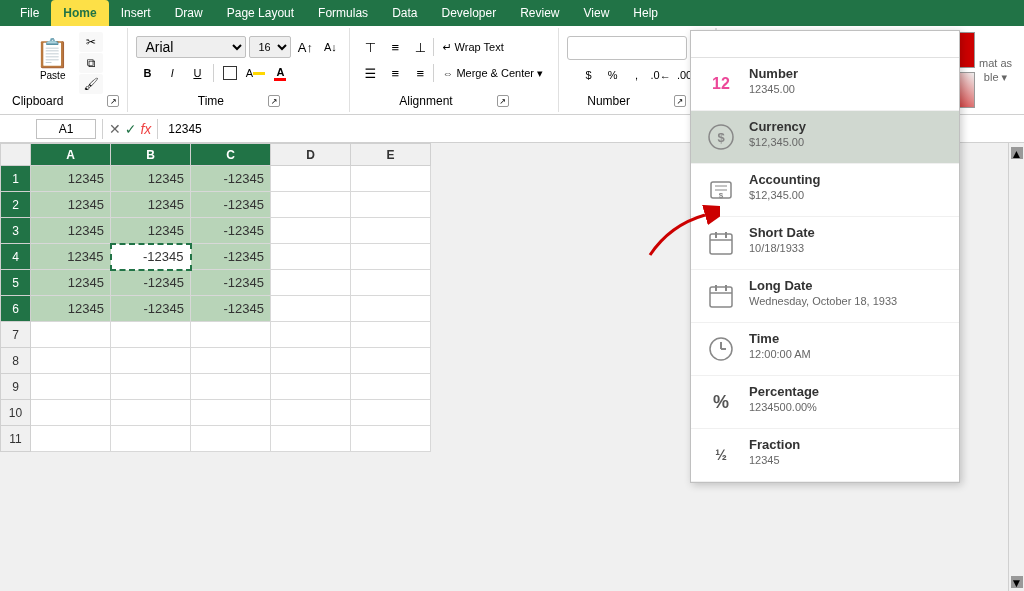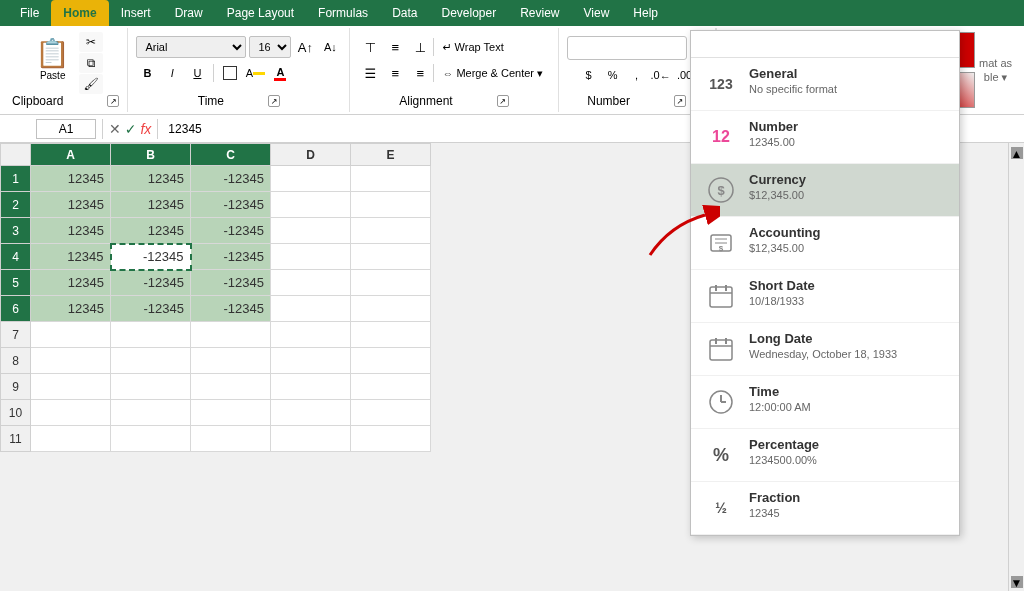--- a/index.html
+++ b/index.html
@@ -2,36 +2,36 @@
 <html><head>
   <meta charset="utf-8">
   <style>
     * { box-sizing: border-box; margin: 0; padding: 0; }
     body { font-family: 'Segoe UI', Arial, sans-serif; font-size: 12px; background: #f0f0f0; width: 1024px; height: 591px; overflow: hidden; }
 
     
     .ribbon { background: #217346; color: white; }
     .ribbon-tabs { display: flex; background: #217346; padding: 0 8px; }
     .ribbon-tab { padding: 6px 12px; font-size: 12px; color: white; cursor: pointer; }
-    .ribbon-tab.active { background: #eab308; color: #217346; font-weight: 600; border-radius: 4px 4px 0 0; }
+    .ribbon-tab.active { background: #fde047; color: #217346; font-weight: 600; border-radius: 4px 4px 0 0; }
 
     .ribbon-bar { background: white; border-bottom: 1px solid #d0d0d0; display: flex; align-items: stretch; padding: 2px 4px; min-height: 88px; }
     .ribbon-group { display: flex; flex-direction: column; align-items: center; padding: 4px 8px; border-right: 1px solid #e0e0e0; position: relative; }
     .ribbon-group-content { display: flex; align-items: center; gap: 2px; flex: 1; }
 
     
     .clipboard-group { min-width: 70px; }
     .paste-btn { display: flex; flex-direction: column; align-items: center; padding: 4px 6px; cursor: pointer; border: 1px solid transparent; border-radius: 3px; }
     .small-btns { display: flex; flex-direction: column; gap: 1px; }
     .small-btn { width: 24px; height: 20px; border: 1px solid transparent; border-radius: 2px; cursor: pointer; display: flex; align-items: center; justify-content: center; font-size: 12px; background: #f8f8f8; }
 
     
     .font-group { min-width: 180px; }
     .font-row { display: flex; align-items: center; gap: 3px; margin-bottom: 2px; }
-    .font-select { height: 22px; border: 1px solid #c0c0c0; border-radius: 2px; font-size: 11px; padding: 0 4px; width: 110px; }
+    .font-select { height: 22px; border: 1px solid #c0c0c0; border-radius: 2px; font-size: 14px; padding: 0 4px; width: 110px; }
     .font-size-select { height: 22px; border: 1px solid #c0c0c0; border-radius: 2px; font-size: 11px; padding: 0 4px; width: 42px; }
     .icon-btn { width: 22px; height: 22px; border: 1px solid transparent; border-radius: 2px; cursor: pointer; display: flex; align-items: center; justify-content: center; font-size: 11px; background: transparent; }
     .bold-btn { font-weight: bold; }
     .italic-btn { font-style: italic; }
     .underline-btn { text-decoration: underline; }
     .border-btn-icon { width: 14px; height: 14px; border: 1px solid #333; }
 
     
     .align-group { min-width: 150px; }
     .align-row { display: flex; align-items: center; gap: 1px; margin-bottom: 2px; }
@@ -333,29 +333,20 @@
           </tr>
         </tbody>
     </table>
   </div>
 
   <div class="format-dropdown">
     <input type="text" class="format-search" placeholder="" style="">
     <div id="format-items">
         <div class="format-item">
           <div class="format-icon">
-            <span style="font-size:14px;font-weight:bold;color:#555;">123</span>
-          </div>
-          <div class="format-info">
-            <span class="format-name">General</span>
-            <span class="format-desc">No specific format</span>
-          </div>
-        </div>
-        <div class="format-item">
-          <div class="format-icon">
             <span style="font-size:16px;font-weight:bold;color:#ec4899;text-align:right;">12</span>
           </div>
           <div class="format-info">
             <span class="format-name">Number</span>
             <span class="format-desc">12345.00</span>
           </div>
         </div>
         <div class="format-item selected">
           <div class="format-icon">
             <svg width="28" height="28" viewBox="0 0 28 28">

